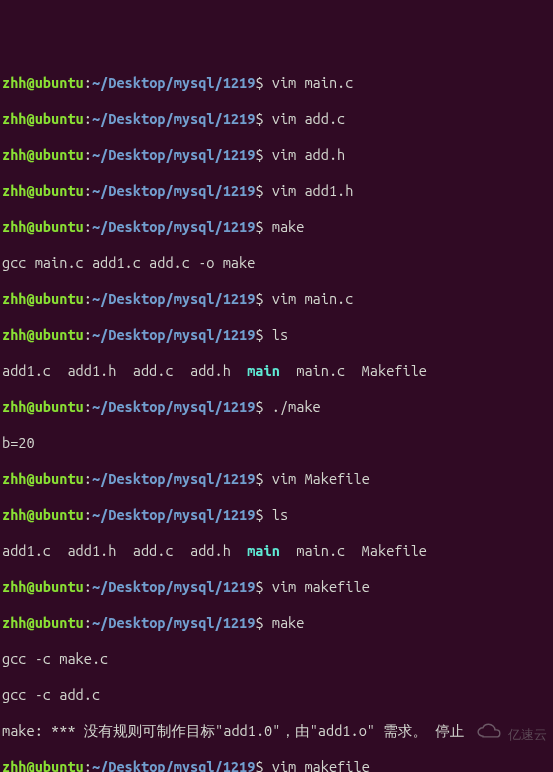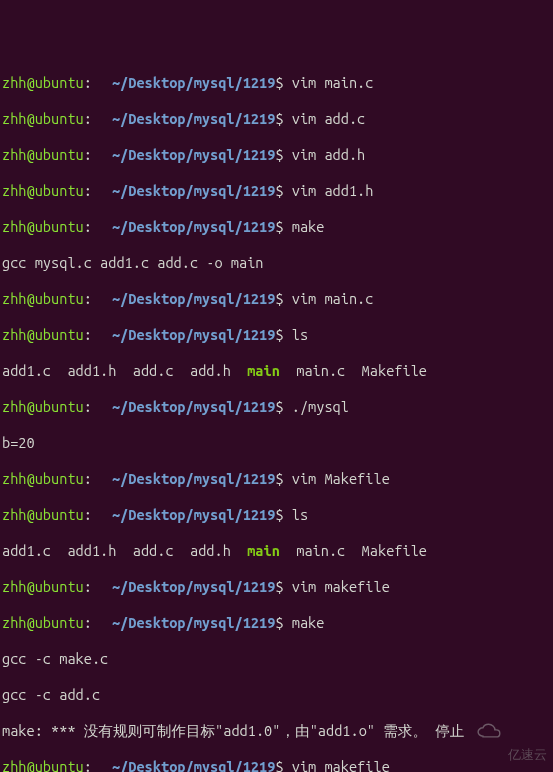--- a/index.html
+++ b/index.html
@@ -10,53 +10,53 @@
       font-size: 14.6px;
       line-height: 18px;
       padding: 2px;
       width: 553px;
       height: 772px;
       white-space: pre;
       overflow: hidden;
       position: relative;
     }
     .line { display: block; }
-    .user { color: #8ae234; font-weight: normal; }
-    .path { color: #729fcf; font-weight: bold; margin-left: 20px; }
-    .exec { color: #84cc16; font-weight: bold; }
+    .user { color: #8ae234; font-weight: bold; }
+    .path { color: #729fcf; font-weight: bold; }
+    .exec { color: #5eead4; font-weight: bold; }
     .out { color: #d3d7cf; }
     .watermark {
       position: absolute;
       right: 6px;
       bottom: 8px;
       opacity: 0.5;
       display: flex;
-      align-items: flex-end;
+      align-items: center;
       gap: 4px;
       color: #888;
       font-family: sans-serif;
       font-size: 13px;
     }
     .watermark svg { width: 28px; height: 18px; stroke: #aaa; fill: none; stroke-width: 2; }
   </style>
 </head>
 <body>
 
 
 
 <div class="line"><span class="user">zhh@ubuntu</span><span class="out">:</span><span class="path">~/Desktop/mysql/1219</span><span class="out">$</span><span class="out"> vim main.c</span></div>
 <div class="line"><span class="user">zhh@ubuntu</span><span class="out">:</span><span class="path">~/Desktop/mysql/1219</span><span class="out">$</span><span class="out"> vim add.c</span></div>
 <div class="line"><span class="user">zhh@ubuntu</span><span class="out">:</span><span class="path">~/Desktop/mysql/1219</span><span class="out">$</span><span class="out"> vim add.h</span></div>
 <div class="line"><span class="user">zhh@ubuntu</span><span class="out">:</span><span class="path">~/Desktop/mysql/1219</span><span class="out">$</span><span class="out"> vim add1.h</span></div>
 <div class="line"><span class="user">zhh@ubuntu</span><span class="out">:</span><span class="path">~/Desktop/mysql/1219</span><span class="out">$</span><span class="out"> make</span></div>
-<div class="line out">gcc mysql.c add1.c add.c -o main</div>
+<div class="line out">gcc main.c add1.c add.c -o make</div>
 <div class="line"><span class="user">zhh@ubuntu</span><span class="out">:</span><span class="path">~/Desktop/mysql/1219</span><span class="out">$</span><span class="out"> vim main.c</span></div>
 <div class="line"><span class="user">zhh@ubuntu</span><span class="out">:</span><span class="path">~/Desktop/mysql/1219</span><span class="out">$</span><span class="out"> ls</span></div>
 <div class="line"><span class="out">add1.c  add1.h  add.c  add.h  </span><span class="exec">main</span><span class="out">  main.c  Makefile</span></div>
-<div class="line"><span class="user">zhh@ubuntu</span><span class="out">:</span><span class="path">~/Desktop/mysql/1219</span><span class="out">$</span><span class="out"> ./mysql</span></div>
+<div class="line"><span class="user">zhh@ubuntu</span><span class="out">:</span><span class="path">~/Desktop/mysql/1219</span><span class="out">$</span><span class="out"> ./make</span></div>
 <div class="line out">b=20</div>
 <div class="line"><span class="user">zhh@ubuntu</span><span class="out">:</span><span class="path">~/Desktop/mysql/1219</span><span class="out">$</span><span class="out"> vim Makefile</span></div>
 <div class="line"><span class="user">zhh@ubuntu</span><span class="out">:</span><span class="path">~/Desktop/mysql/1219</span><span class="out">$</span><span class="out"> ls</span></div>
 <div class="line"><span class="out">add1.c  add1.h  add.c  add.h  </span><span class="exec">main</span><span class="out">  main.c  Makefile</span></div>
 <div class="line"><span class="user">zhh@ubuntu</span><span class="out">:</span><span class="path">~/Desktop/mysql/1219</span><span class="out">$</span><span class="out"> vim makefile</span></div>
 <div class="line"><span class="user">zhh@ubuntu</span><span class="out">:</span><span class="path">~/Desktop/mysql/1219</span><span class="out">$</span><span class="out"> make</span></div>
 <div class="line out">gcc -c make.c</div>
 <div class="line out">gcc -c add.c</div>
 <div class="line out">make: *** 没有规则可制作目标"add1.0"，由"add1.o" 需求。 停止</div>
 <div class="line"><span class="user">zhh@ubuntu</span><span class="out">:</span><span class="path">~/Desktop/mysql/1219</span><span class="out">$</span><span class="out"> vim makefile</span></div>

